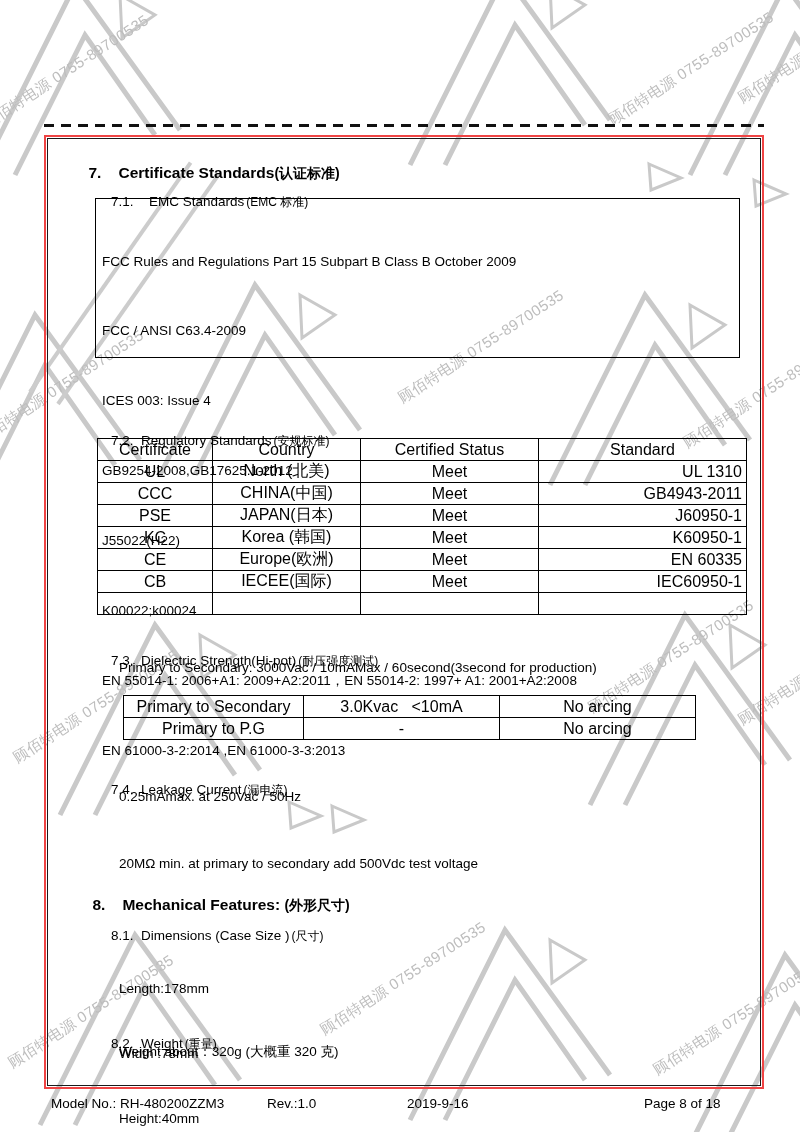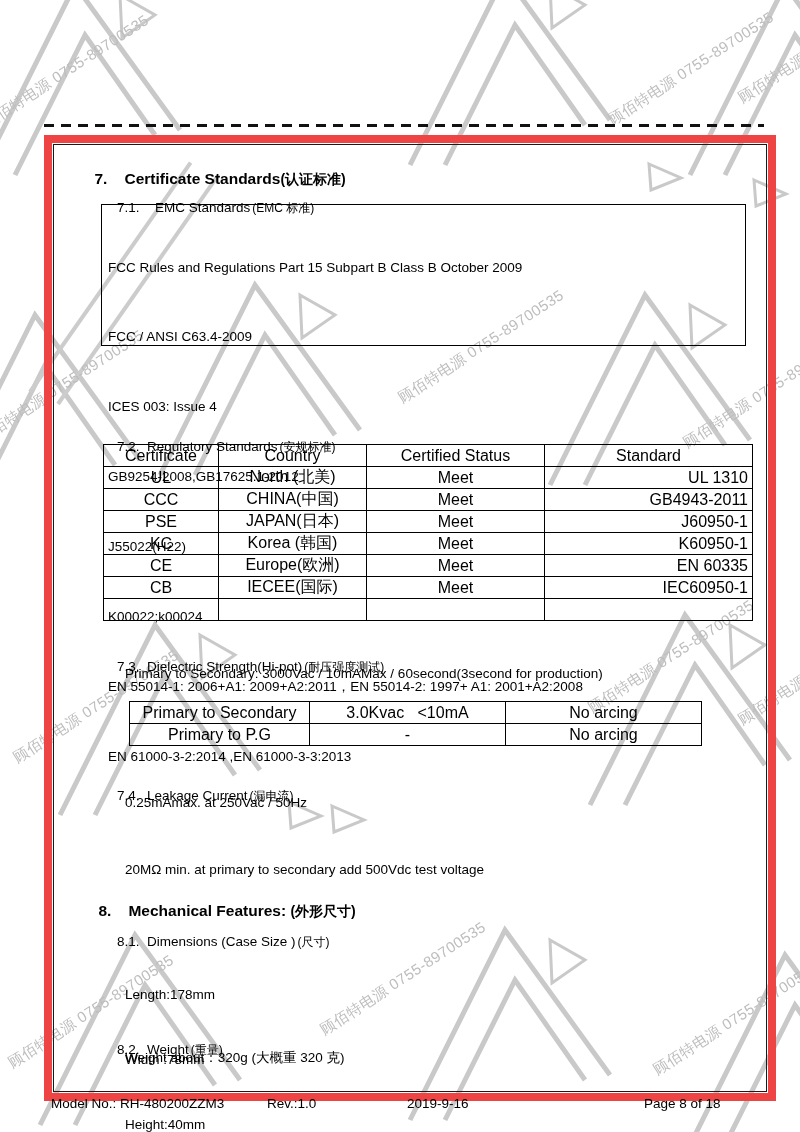--- a/index.html
+++ b/index.html
@@ -8,21 +8,21 @@
   
   .wm{position:absolute;pointer-events:none;z-index:0;}
   .wm-text{font-size:15px;color:#bdbdbd;letter-spacing:.5px;white-space:nowrap;
            transform:rotate(-33deg);transform-origin:left center;}
   .wm-line{height:4px;background:#cccccc;transform:rotate(-55deg);transform-origin:left center;}
   .chev{stroke:#c9c9c9;fill:none;}
   
   .content{position:absolute;inset:0;z-index:1;}
   .dashline{position:absolute;left:44px;top:124px;width:720px;height:3px;
             background:repeating-linear-gradient(90deg,#111 0 10px,transparent 10px 17px);}
-  .docbox{position:absolute;left:44px;top:135px;width:716px;height:950px;border:8px solid #ef4444;}
+  .docbox{position:absolute;left:44px;top:135px;width:716px;height:950px;border:2px solid #ef4444;}
   .docbox .inner{position:absolute;inset:1px;border:1px solid #1a1a1a;}
   .abs{position:absolute;}
   .h1{font-size:15.5px;font-weight:bold;white-space:pre-wrap;}
   .h1 .cn{font-size:14px;}
   .h2{font-size:13.5px;white-space:pre-wrap;}
   .h2 .cn{font-size:12px;margin-left:2px;text-align:right;}
   .num{display:inline-block;}
   .nw30{width:30px;} .nw38{width:38px;}
   .note{font-size:13.5px;white-space:pre-wrap;}
   .emcbox{border:1px solid #000;font-size:13.5px;line-height:23.3px;padding:4px 6px;
@@ -130,21 +130,21 @@
       <div class="inner"></div>
 
       <div class="abs h1" style="left:8px;top:9px">
         <span class="num nw30">7.</span><span>Certificate Standards</span><span class="cn">(认证标准)</span>
       </div>
 
       <div class="abs h2" style="left:35px;top:42px">
         <span class="num nw38">7.1.</span><span>EMC Standards</span><span class="cn">(EMC 标准)</span>
       </div>
 
-      <div class="abs emcbox" style="left:49px;top:61px;width:645px;height:142px">
+      <div class="abs emcbox" style="left:49px;top:61px;width:645px;height:160px">
         <div>FCC Rules and Regulations Part 15 Subpart B Class B October 2009</div>
         <div>FCC / ANSI C63.4-2009</div>
         <div>ICES 003: Issue 4</div>
         <div>GB9254-2008,GB17625.1-2012</div>
         <div>J55022(H22)</div>
         <div>K00022;k00024</div>
         <div>EN 55014-1: 2006+A1: 2009+A2:2011，EN 55014-2: 1997+ A1: 2001+A2:2008</div>
         <div>EN 61000-3-2:2014 ,EN 61000-3-3:2013</div>
       </div>
 

